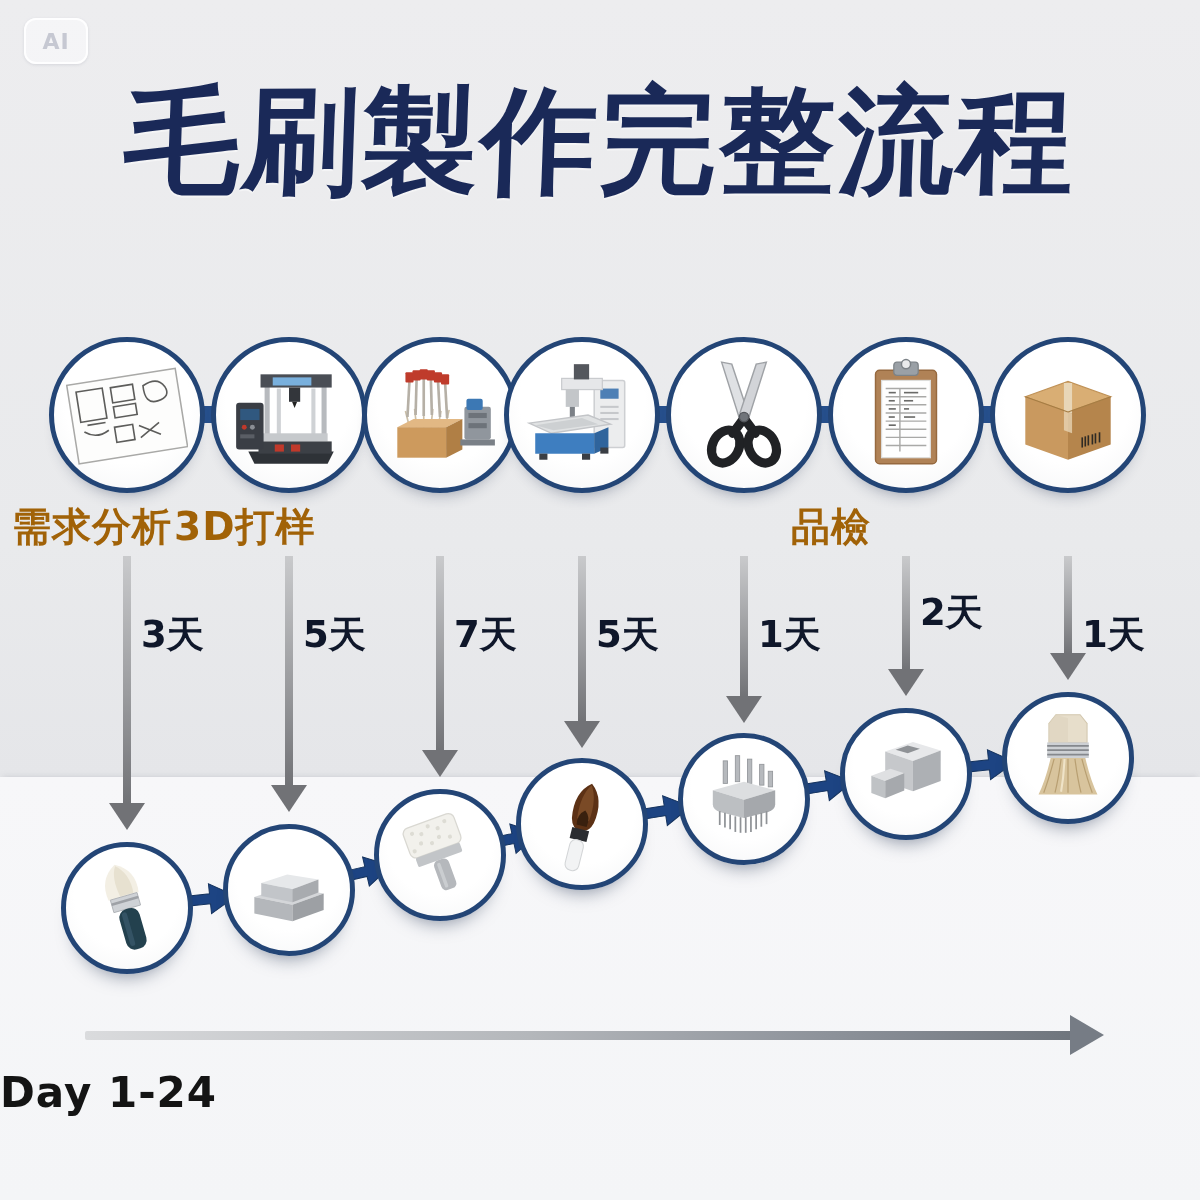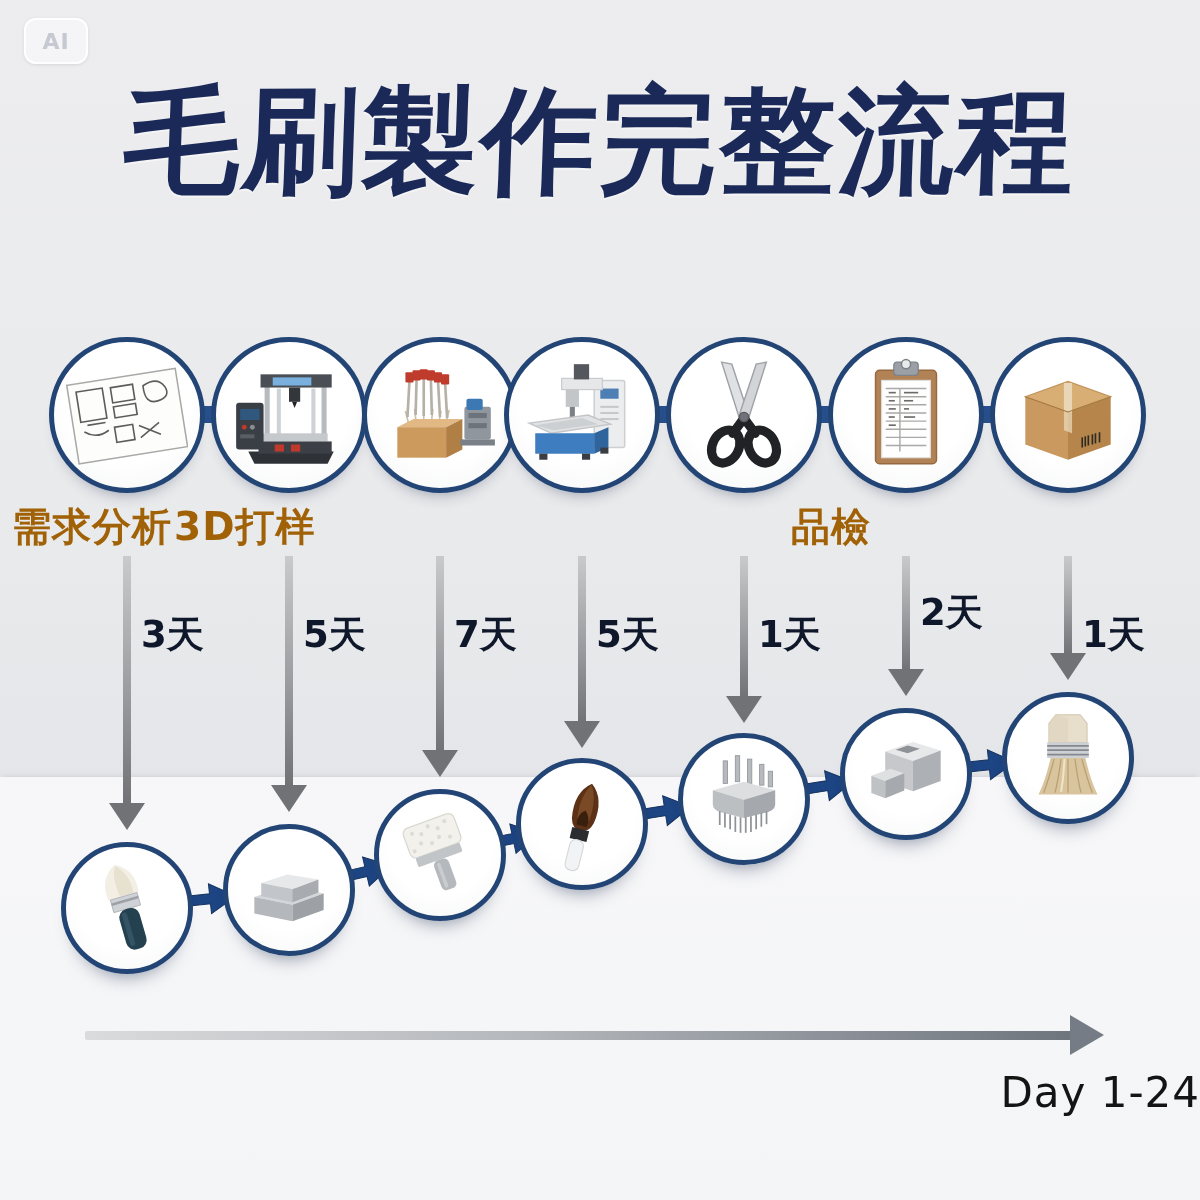--- a/index.html
+++ b/index.html
@@ -35,22 +35,22 @@
   .stem-head{position:absolute;width:0;height:0;
     border-left:18px solid transparent;border-right:18px solid transparent;
     border-top:27px solid #717276;}
   .duration{position:absolute;font-size:37px;font-weight:700;color:#0f172a;white-space:nowrap;}
   .blue-arrow{position:absolute;width:64px;height:40px;}
   .tl-stem{position:absolute;left:85px;top:1031px;width:988px;height:9px;border-radius:2px;
     background:linear-gradient(90deg,#dadbdd 0%,#b4b7bb 45%,#8d929a 75%,#6f757d 100%);}
   .tl-head{position:absolute;left:1070px;top:1015px;width:0;height:0;
     border-top:20px solid transparent;border-bottom:20px solid transparent;
     border-left:34px solid #767c85;}
-  .day-label{position:absolute;left:0;top:1068px;width:1200px;text-align:right;
-    font-size:42px;font-weight:400;color:#141414;letter-spacing:1px;}
+  .day-label{position:absolute;left:0;top:1068px;width:1200px;text-align:left;
+    font-size:42px;font-weight:700;color:#141414;letter-spacing:1px;}
   svg{display:block;}
 </style>
 </head>
 <body>
 
 <div id="canvas">
   <div class="bg-top"></div>
   <div class="bg-bottom"></div>
 
   <div class="watermark">

